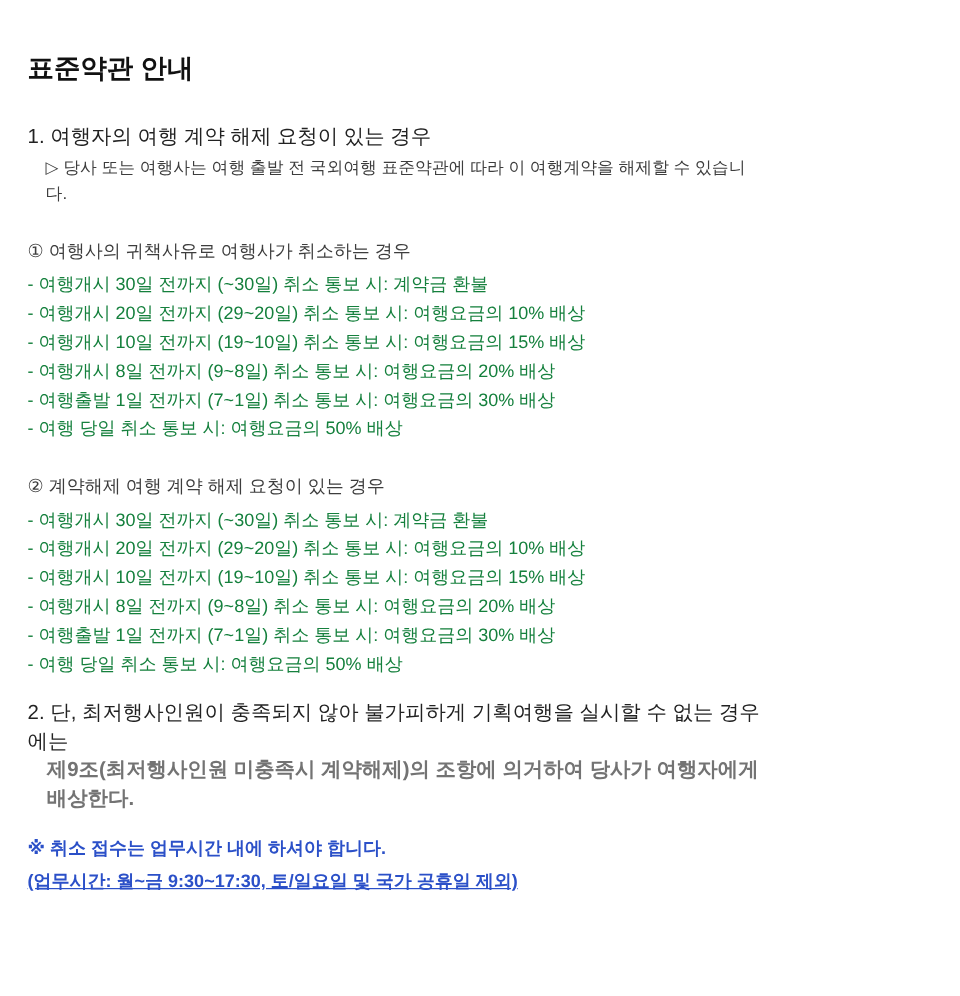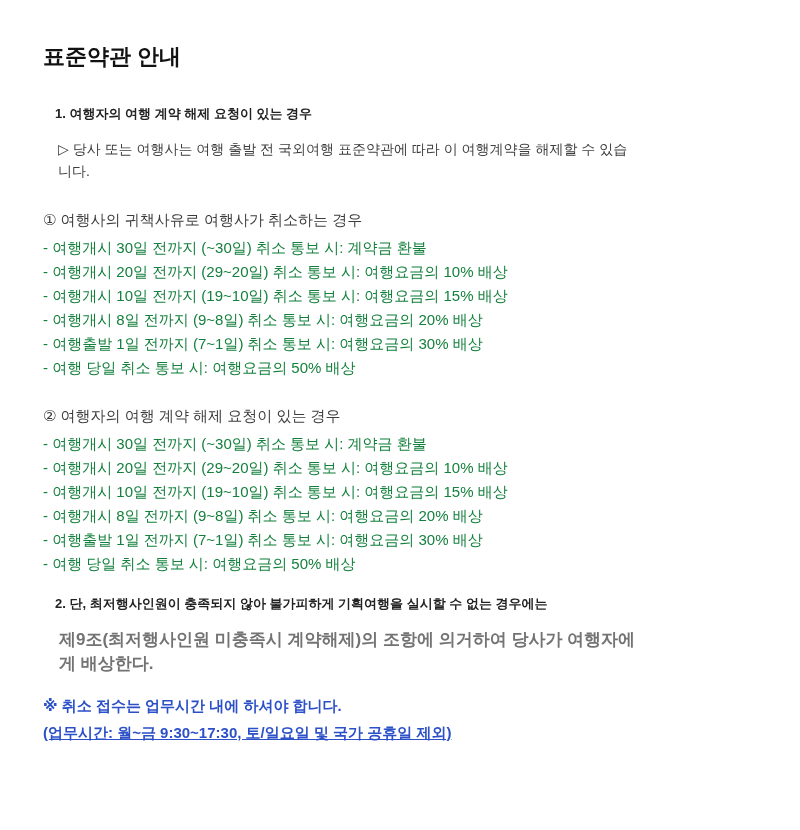--- a/index.html
+++ b/index.html
@@ -9,35 +9,35 @@
     background: #ffffff;
     width: 800px;
     height: 830px;
     overflow: hidden;
     font-family: "Liberation Sans", "DejaVu Sans", sans-serif;
     color: #3d3d3d;
   }
   .page {
     width: 676px;
     height: 830px;
-    padding: 44px 40px 0 43px;
+    padding: 44px 40px 0 23px;
   }
   .page-title {
     font-size: 22px;
     line-height: 26px;
     font-weight: 700;
     color: #111111;
     margin: 0 0 32px 0;
   }
   .sec-heading {
-    font-size: 13px;
+    font-size: 17px;
     line-height: 24px;
-    font-weight: 700;
+    font-weight: 400;
     color: #222222;
-    margin: 12px;
+    margin: 0;
   }
   .sec-heading-cont {
     font-size: 17px;
     line-height: 24px;
     font-weight: 700;
     color: #737373;
     margin: 0;
     padding-left: 16px;
   }
   .note {
@@ -97,21 +97,21 @@
         <p class="item">- 여행개시 30일 전까지 (~30일) 취소 통보 시: 계약금 환불</p>
         <p class="item">- 여행개시 20일 전까지 (29~20일) 취소 통보 시: 여행요금의 10% 배상</p>
         <p class="item">- 여행개시 10일 전까지 (19~10일) 취소 통보 시: 여행요금의 15% 배상</p>
         <p class="item">- 여행개시 8일 전까지 (9~8일) 취소 통보 시: 여행요금의 20% 배상</p>
         <p class="item">- 여행출발 1일 전까지 (7~1일) 취소 통보 시: 여행요금의 30% 배상</p>
         <p class="item">- 여행 당일 취소 통보 시: 여행요금의 50% 배상</p>
       </div>
     </div>
 
     <div class="subsection">
-      <p class="subheading">② 여행자의 여행 계약 해제 요청이 있는 경우</p>
+      <p class="subheading">② 계약해제 여행 계약 해제 요청이 있는 경우</p>
       <div class="list">
         <p class="item">- 여행개시 30일 전까지 (~30일) 취소 통보 시: 계약금 환불</p>
         <p class="item">- 여행개시 20일 전까지 (29~20일) 취소 통보 시: 여행요금의 10% 배상</p>
         <p class="item">- 여행개시 10일 전까지 (19~10일) 취소 통보 시: 여행요금의 15% 배상</p>
         <p class="item">- 여행개시 8일 전까지 (9~8일) 취소 통보 시: 여행요금의 20% 배상</p>
         <p class="item">- 여행출발 1일 전까지 (7~1일) 취소 통보 시: 여행요금의 30% 배상</p>
         <p class="item">- 여행 당일 취소 통보 시: 여행요금의 50% 배상</p>
       </div>
     </div>
   </section>

